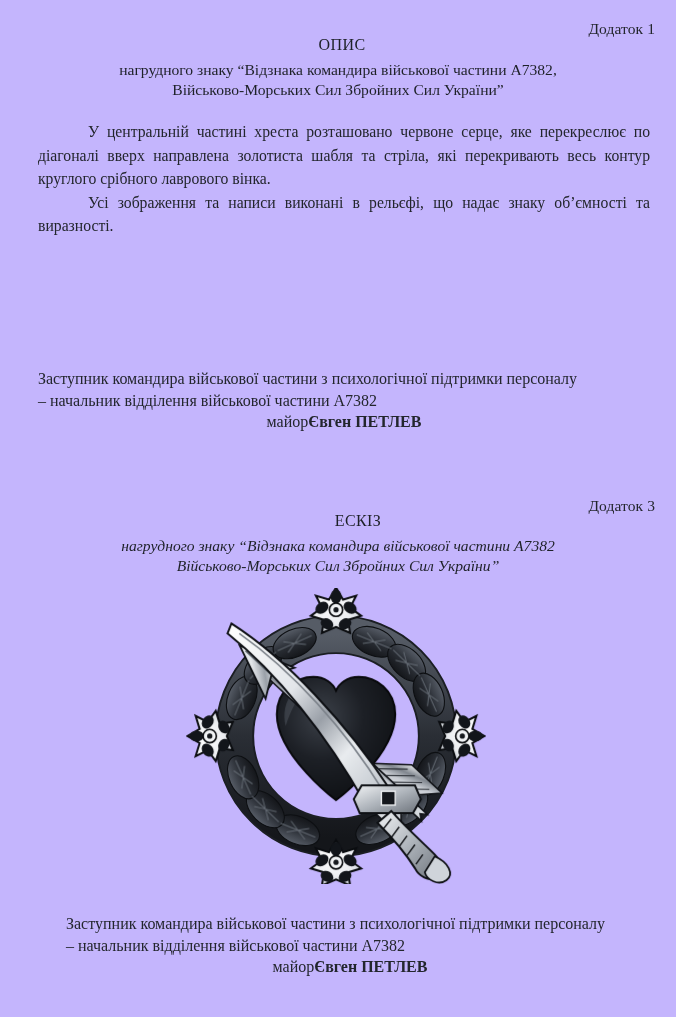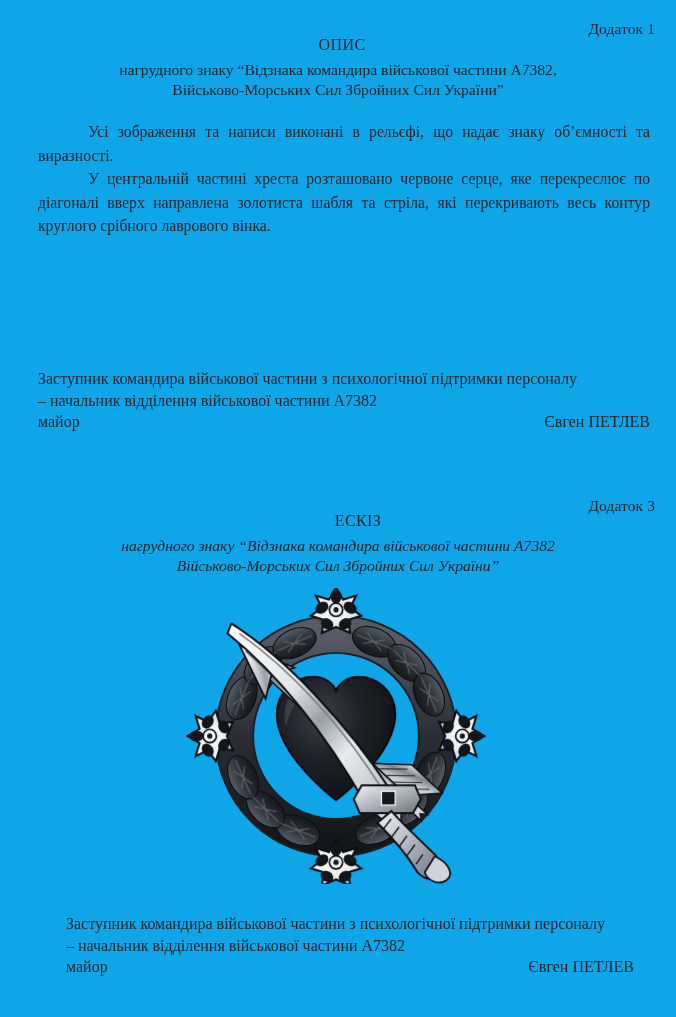--- a/index.html
+++ b/index.html
@@ -14,21 +14,21 @@
     position: relative;
     overflow: hidden;
     font-family: "Liberation Serif", "DejaVu Serif", serif;
     color: #20232a;
     -webkit-font-smoothing: antialiased;
   }
 
   .page {
     position: absolute;
     inset: 0;
-    background: #0ea5e9;
+    background: #c4b5fd;
   }
 
   
   .appendix-label {
     position: absolute;
     right: 21px;
     font-size: 15.5px;
     letter-spacing: .1px;
     white-space: nowrap;
     color: #23262d;
@@ -66,24 +66,24 @@
   
   .signature {
     position: absolute;
     font-size: 16px;
     line-height: 21.5px;
     color: #23262d;
   }
   .signature .line { white-space: nowrap; }
   .signature .rank-row {
     display: flex;
-    justify-content: space-between;
+    justify-content: center;
     align-items: baseline;
   }
-  .signature .rank-row .name { white-space: nowrap; }
+  .signature .rank-row .name { white-space: nowrap; font-weight: bold; }
 
   
   .emblem-wrap {
     position: absolute;
     left: 186px;
     top: 588px;
     width: 300px;
     height: 296px;
   }
   .emblem-wrap svg { display: block; width: 100%; height: 100%; }
@@ -96,22 +96,22 @@
   <div class="appendix-label" style="top:20px;">Додаток 1</div>
 
   <div class="doc-title" style="position:absolute; left:8px; right:0; top:36px;">ОПИС</div>
 
   <div style="position:absolute; left:0; right:0; top:60px;">
     <div class="doc-subtitle">нагрудного знаку “Відзнака командира військової частини А7382,</div>
     <div class="doc-subtitle">Військово-Морських Сил Збройних Сил України”</div>
   </div>
 
   <div class="body-block" style="top:120px;">
+    <p>У центральній частині хреста розташовано червоне серце, яке перекреслює по діагоналі вверх направлена золотиста шабля та стріла, які перекривають весь контур круглого срібного лаврового вінка.</p>
     <p>Усі зображення та написи виконані в рельєфі, що надає знаку об’ємності та виразності.</p>
-    <p>У центральній частині хреста розташовано червоне серце, яке перекреслює по діагоналі вверх направлена золотиста шабля та стріла, які перекривають весь контур круглого срібного лаврового вінка.</p>
   </div>
 
   <div class="signature" style="left:38px; right:26px; top:368px;">
     <div class="line">Заступник командира військової частини з психологічної підтримки персоналу</div>
     <div class="line">– начальник відділення військової частини А7382</div>
     <div class="rank-row">
       <span>майор</span>
       <span class="name">Євген ПЕТЛЕВ</span>
     </div>
   </div>

